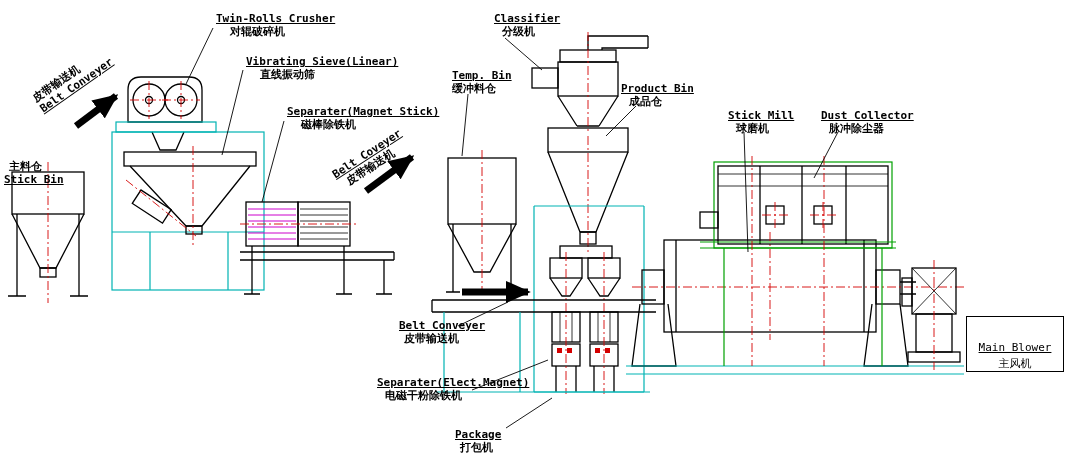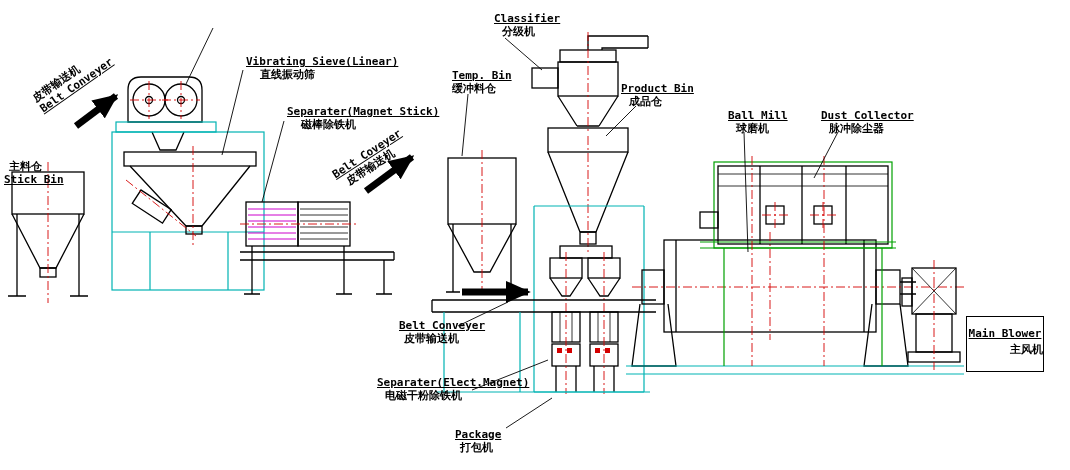--- a/index.html
+++ b/index.html
@@ -20,25 +20,25 @@
   .rf { fill:#d40000; stroke:none; }
 
   
   .lbl { position:absolute; font-size:11px; font-weight:bold; color:#000;
          line-height:13px; white-space:nowrap; }
   .lbl span { display:block; }
   .lbl .en { text-decoration:underline; }
   .ind1 { padding-left:14px; } .ind2 { padding-left:8px; } .ind3 { padding-left:5px; }
   .rot { transform-origin:0 0; }
 
-  .blower-box { position:absolute; left:966px; top:316px; width:78px; height:56px;
-                border:1.6px solid #000; text-align:center; padding-top:9px;
-                font-size:11px; font-weight:bold; line-height:16px; background:#fff; }
+  .blower-box { position:absolute; left:966px; top:316px; width:98px; height:56px;
+                border:1.6px solid #000; text-align:center; padding-top:23px;
+                font-size:11px; font-weight:normal; line-height:16px; background:#fff; }
   .blower-box .en { text-decoration:underline; display:block; }
-  .blower-box .zh { display:block;text-align:right; }
+  .blower-box .zh { display:block; }
 </style>
 </head>
 <body>
 
 <div class="canvas">
 
 <svg width="1070" height="470" viewBox="0 0 1070 470">
   <defs>
     <marker id="ah" markerWidth="3.6" markerHeight="3.2" refX="3.2" refY="1.6" orient="auto" markerUnits="strokeWidth">
       <path d="M0,0 L3.6,1.6 L0,3.2 Z" fill="#000"></path>
@@ -198,20 +198,24 @@
     <path class="lead" d="M472 390 L548 360"></path>
     <path class="lead" d="M506 428 L552 398"></path>
   </g>
 </svg>
 
 <div class="lbl rot" style="left:30px;top:94px;transform:rotate(-35deg)">
   <span class="zh">皮带输送机</span>
   <span class="en">Belt Conveyer</span>
 </div>
 
+<div class="lbl" style="left:216px;top:12px">
+  <span class="en">Twin-Rolls Crusher</span>
+  <span class="zh ind1">对辊破碎机</span>
+</div>
 
 <div class="lbl" style="left:287px;top:105px">
   <span class="en">Separater(Magnet Stick)</span>
   <span class="zh ind1">磁棒除铁机</span>
 </div>
 
 <div class="lbl" style="left:246px;top:55px">
   <span class="en">Vibrating Sieve(Linear)</span>
   <span class="zh ind1">直线振动筛</span>
 </div>
@@ -230,21 +234,21 @@
   <span class="en">Temp. Bin</span>
   <span class="zh">缓冲料仓</span>
 </div>
 
 <div class="lbl" style="left:621px;top:82px">
   <span class="en">Product Bin</span>
   <span class="zh ind2">成品仓</span>
 </div>
 
 <div class="lbl" style="left:728px;top:109px">
-  <span class="en">Ball Mill</span>
+  <span class="en">Stick Mill</span>
   <span class="zh ind2">球磨机</span>
 </div>
 
 <div class="lbl" style="left:821px;top:109px">
   <span class="en">Dust Collector</span>
   <span class="zh ind2">脉冲除尘器</span>
 </div>
 
 <div class="lbl" style="left:4px;top:160px">
   <span class="zh ind3">主料仓</span>

